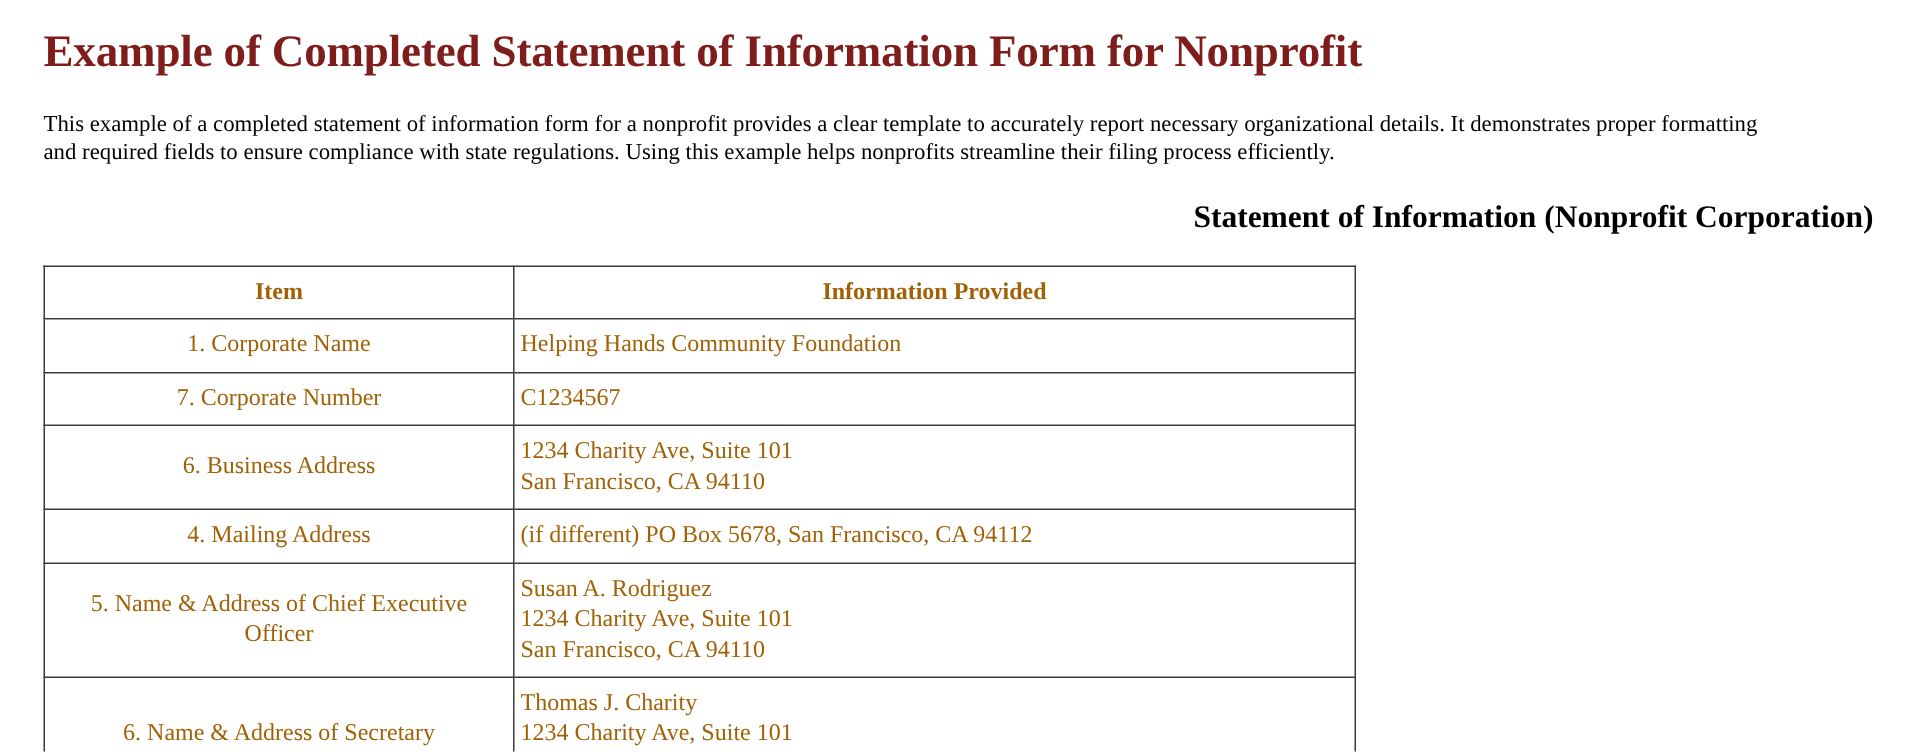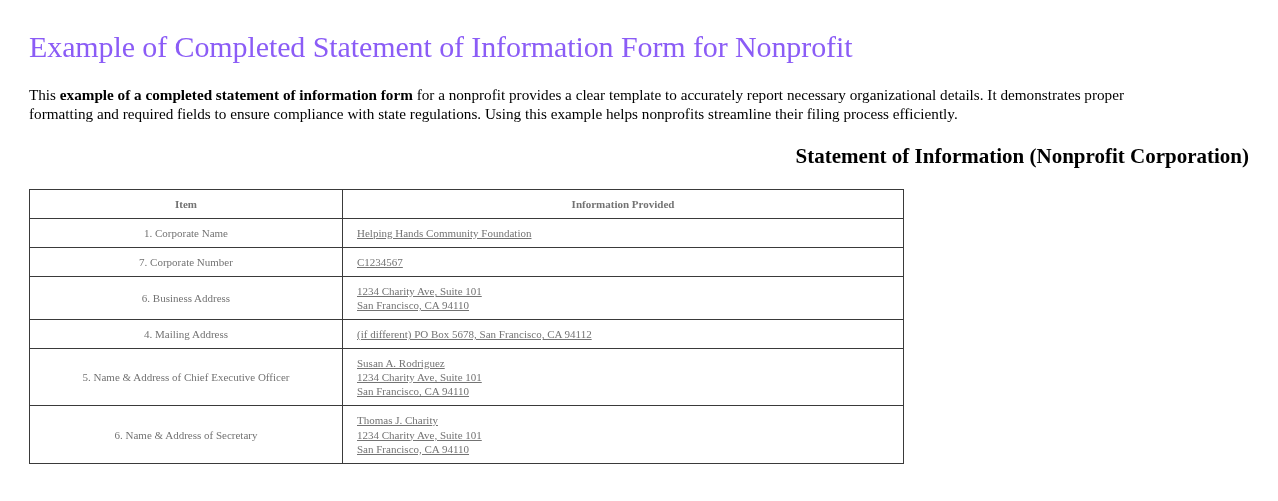--- a/index.html
+++ b/index.html
@@ -14,75 +14,74 @@
     font-family: "Liberation Serif", "DejaVu Serif", serif;
     color: #000000;
   }
   .page {
     padding: 0 29px;
     box-sizing: border-box;
   }
   h1.doc-title {
     font-family: "Liberation Serif", "DejaVu Serif", serif;
     font-size: 30px;
-    font-weight: normal;
+    font-weight: bold;
     line-height: 1.1;
     margin: 0;
-    padding-top: 30px;
+    padding-top: 18px;
     letter-spacing: -0.1px;
-    color: #8b5cf6;
+    color: #7f1d1d;
   }
   p.intro {
     font-size: 15.2px;
     line-height: 1.27;
     margin: 22px 0 0 0;
     max-width: 1158px;
     color: #000;
     text-align: left;
   }
   p.intro b {
-    font-weight: bold;
+    font-weight: normal;
   }
   h2.section-title {
     font-family: "Liberation Serif", "DejaVu Serif", serif;
     font-size: 21px;
     font-weight: bold;
     margin: 20px 0 0 0;
     line-height: 1.2;
     color: #000;
     text-align: right;
   }
   table.info-table {
     border-collapse: collapse;
     margin-top: 20px;
     width: 874px;
     table-layout: fixed;
     background: #fff;
   }
   table.info-table th,
   table.info-table td {
     border: 1px solid #3a3a3a;
-    font-size: 11px;
+    font-size: 16px;
     line-height: 1.28;
     vertical-align: middle;
-    color: #737373;
+    color: #a16207;
   }
   table.info-table th {
     text-align: center;
     font-weight: bold;
     padding: 7px 8px;
   }
   table.info-table td.item-cell {
     padding: 7px 8px;
     text-align: center;
   }
   table.info-table td.value-cell {
-    padding: 7px 14px;
+    padding: 7px 4px;
     text-align: left;
-    text-decoration: underline;
   }
   table.info-table col.col-item { width: 313px; }
   table.info-table col.col-value { width: 561px; }
   .value-line {
     display: block;
     white-space: nowrap;
   }
 </style>
 </head>
 <body>

